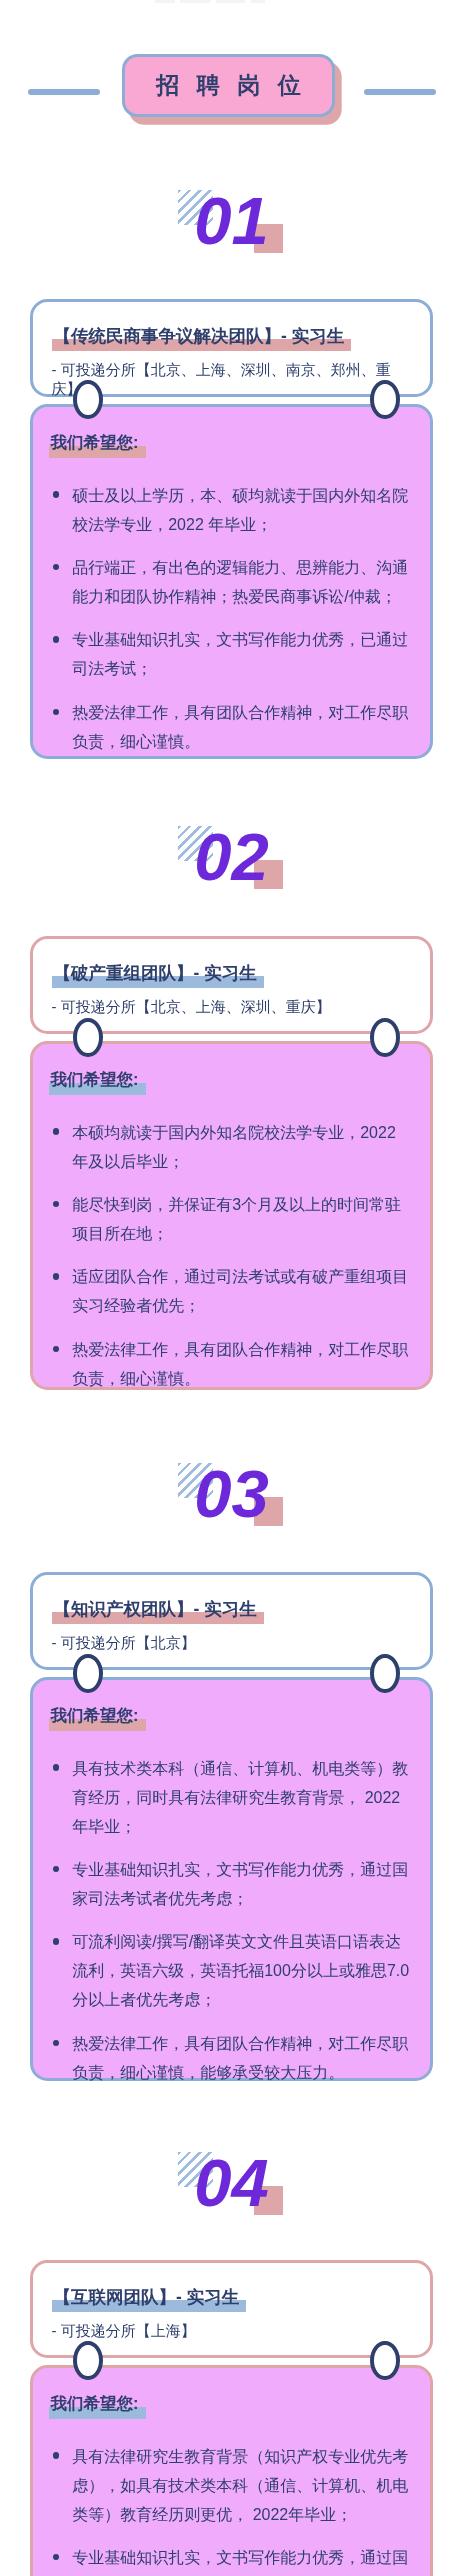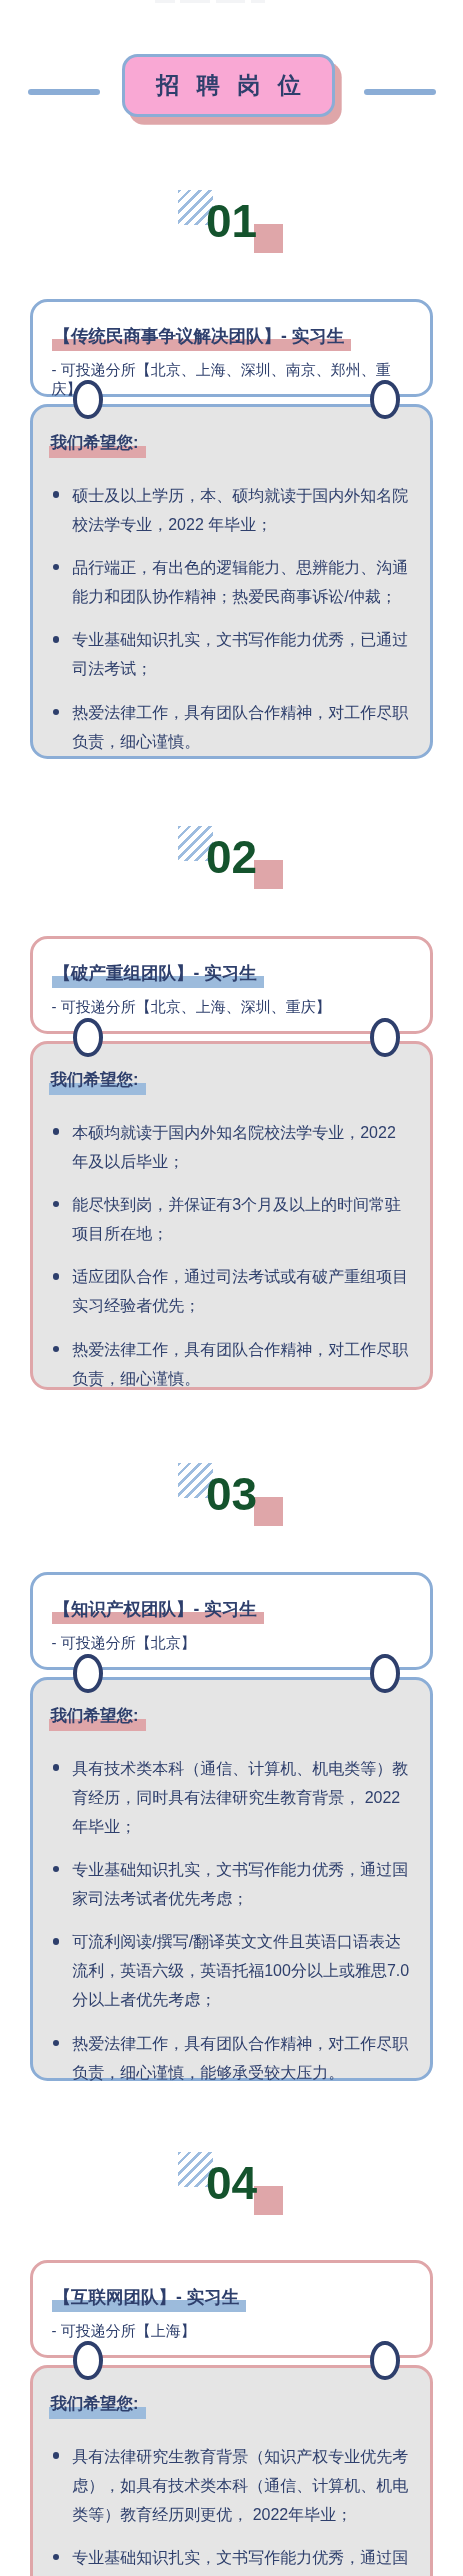--- a/index.html
+++ b/index.html
@@ -18,25 +18,25 @@
   .badge{position:absolute;background:#f9a8d4;border:3.6px solid var(--blue);border-radius:15.5px;
          box-shadow:6.7px 7.7px 0 var(--pink);box-sizing:border-box;
          display:flex;align-items:center;justify-content:center;}
   .badge .btxt{font-size:23px;font-weight:bold;color:var(--navy);letter-spacing:17.5px;text-indent:17.5px;white-space:nowrap;}
   .hdash{position:absolute;height:6.2px;border-radius:3.1px;background:var(--blue);}
   
   .secnum{position:absolute;width:113px;text-align:center;}
   .secnum .stripes{position:absolute;left:3.1px;top:-5.2px;width:35px;height:35px;z-index:1;
       background:repeating-linear-gradient(135deg,#9dbcdf 0 2.6px,rgba(255,255,255,0) 2.6px 7.2px);}
   .secnum .pinksq{position:absolute;right:5.2px;bottom:-6.2px;width:29px;height:29px;background:var(--pink);z-index:1;}
-  .secnum .ntxt{position:relative;z-index:2;font-size:46px;line-height:52px;font-weight:bold;color:#14532d;}
+  .secnum .ntxt{position:relative;z-index:2;font-size:67px;line-height:52px;font-weight:bold;color:#6d28d9;font-style:italic;}
   
   .tcard{position:absolute;left:30px;width:403px;height:98px;background:#fff;border:3.6px solid;border-radius:17.5px;
          box-sizing:border-box;padding:21.6px 15.5px 0 18.5px;}
-  .bcard{position:absolute;left:30px;width:403px;background:#e5e5e5;border:3.6px solid;border-radius:17.5px;
+  .bcard{position:absolute;left:30px;width:403px;background:#f0abfc;border:3.6px solid;border-radius:17.5px;
          box-sizing:border-box;padding:25px 20.6px 0 15.5px;}
   .acc-blue{border-color:var(--blue);margin-top:8px;}
   .acc-pink{border-color:var(--pink);}
   .ring{position:absolute;width:21.6px;height:31px;background:#fff;border:4.6px solid;border-radius:50%;z-index:6;}
   .team-title{display:inline-block;font-size:17.5px;font-weight:bold;color:var(--navy);white-space:nowrap;}
   .offices{margin-top:10.3px;font-size:15px;color:var(--navy);}
   .hl-pink{background:linear-gradient(180deg,rgba(0,0,0,0) 54%,var(--pink) 54%);padding:0 7.2px 3.6px 2.1px;}
   .hl-blue{background:linear-gradient(180deg,rgba(0,0,0,0) 54%,var(--blue-bar) 54%);padding:0 7.2px 3.6px 2.1px;}
   .expect{display:inline-block;font-size:16.5px;font-weight:bold;color:var(--navy);}
   ul.bullets{list-style:none;margin:23px 0 0 0;padding:0 0 0 4.1px;}

